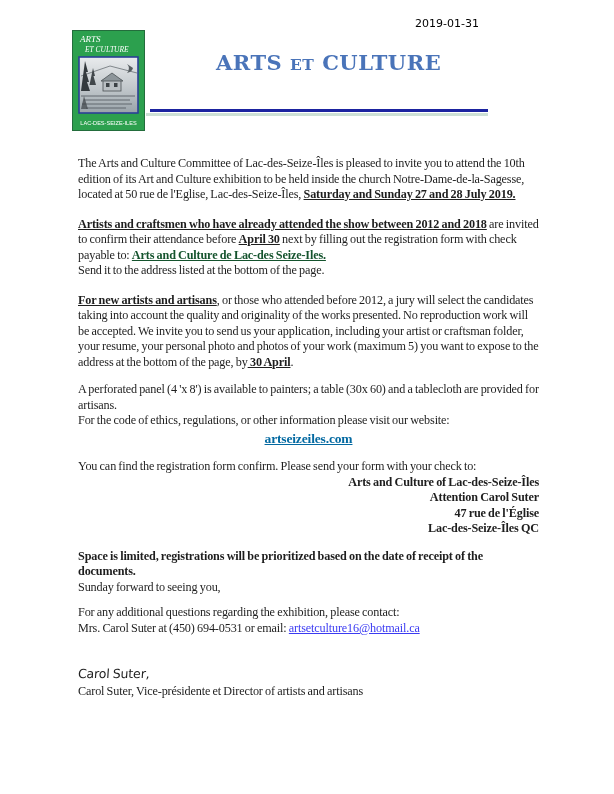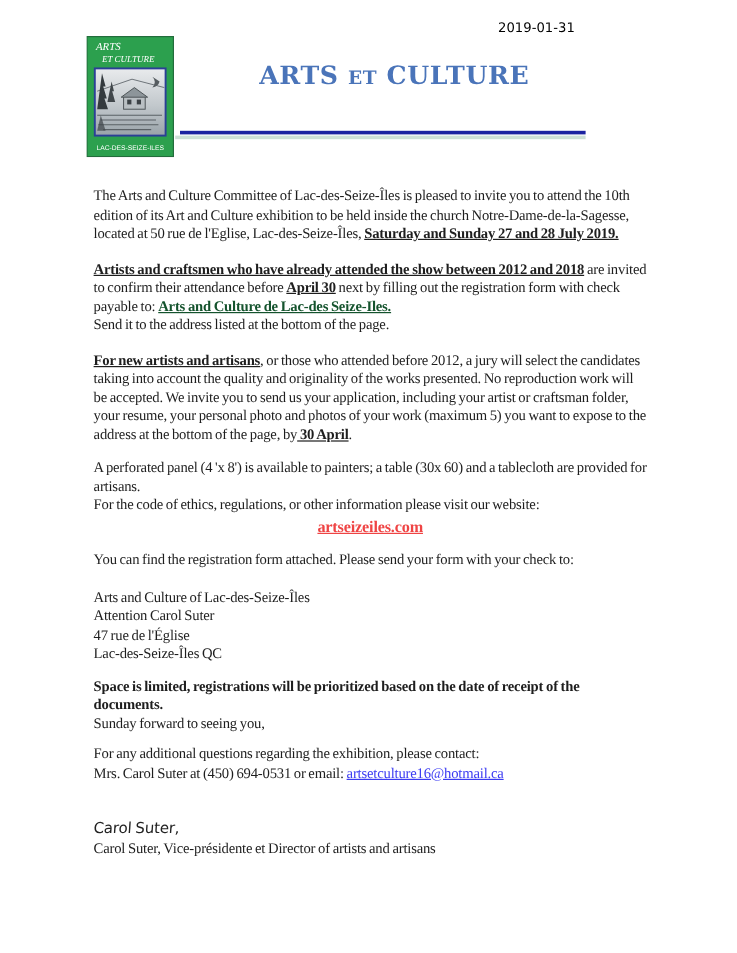--- a/index.html
+++ b/index.html
@@ -17,24 +17,24 @@
   .rule-navy{position:absolute;left:150px;top:109px;width:338px;height:3px;background:#1b23a0;}
   .rule-light{position:absolute;left:146px;top:113px;width:342px;height:3px;background:#cde0d6;}
   .body{position:absolute;left:78px;top:144px;width:461px;font-size:12.2px;line-height:15.5px;
         color:#1e1e1e;letter-spacing:-.15px;word-spacing:-.6px;}
   .body p{margin:12px 0 14px;}
   p.mb0{margin-bottom:0;}
   .b{font-weight:bold;}
   .u{text-decoration:underline;}
   .red{color:#14532d;}
   .center{text-align:center;margin:2px 0 0;}
-  .site{color:#ef4444;font-weight:bold;font-size:13.5px;text-decoration:underline;
+  .site{color:#0369a1;font-weight:bold;font-size:13.5px;text-decoration:underline;
         cursor:pointer;display:inline-block;}
   .reg{margin:12px 0 0 !important;}
-  .addr{text-align:left;font-weight:normal;margin-top:16px;}
+  .addr{text-align:right;font-weight:bold;}
   .space-note{font-weight:bold;margin:12px 0 0 !important;}
   .looking{margin:0 !important;}
   .contact{margin:10px 0 0 !important;}
   .email{color:#3b3bf2;text-decoration:underline;cursor:pointer;}
   .sig-script{margin-top:30px;font-family:"DejaVu Sans",sans-serif;font-size:12.5px;
         transform:skewX(-4deg);transform-origin:left center;color:#222;}
   .sig-typed{margin-top:2px;}
 </style>
 </head>
 <body>
@@ -82,21 +82,21 @@
     <p><span>The Arts and Culture Committee of Lac-des-Seize-Îles is pleased to invite you to attend the 10th edition of its Art and Culture exhibition to be held inside the church Notre-Dame-de-la-Sagesse, located at 50 rue de l'Eglise, Lac-des-Seize-Îles, </span><span class="b u">Saturday and Sunday 27 and 28 July 2019.</span></p>
 
     <p><span class="b u">Artists and craftsmen who have already attended the show between 2012 and 2018</span><span> are invited to confirm their attendance before </span><span class="b u">April 30</span><span> next by filling out the registration form with check payable to: </span><span class="b u red">Arts and Culture de Lac-des Seize-Iles.</span><br><span>Send it to the address listed at the bottom of the page.</span></p>
 
     <p class="mb0"><span class="b u">For new artists and artisans</span><span>, or those who attended before 2012, a jury will select the candidates taking into account the quality and originality of the works presented. No reproduction work will be accepted. We invite you to send us your application, including your artist or craftsman folder, your resume, your personal photo and photos of your work (maximum 5) you want to expose to the address at the bottom of the page, by</span><span class="b u"> 30 April</span><span>.</span></p>
 
     <p class="mb0"><span>A perforated panel (4 'x 8') is available to painters; a table (30x 60) and a tablecloth are provided for artisans.</span><br><span>For the code of ethics, regulations, or other information please visit our website:</span></p>
 
     <div class="center"><a class="site">artseizeiles.com</a></div>
 
-    <p class="mb0 reg">You can find the registration form attached. Please send your form with your check to:</p>
+    <p class="mb0 reg">You can find the registration form confirm. Please send your form with your check to:</p>
 
     <div class="addr">
       <div>Arts and Culture of Lac-des-Seize-Îles</div>
       <div>Attention Carol Suter</div>
       <div>47 rue de l'Église</div>
       <div>Lac-des-Seize-Îles QC</div>
     </div>
 
     <p class="space-note">Space is limited, registrations will be prioritized based on the date of receipt of the documents.</p>
     <p class="looking">Sunday forward to seeing you,</p>

